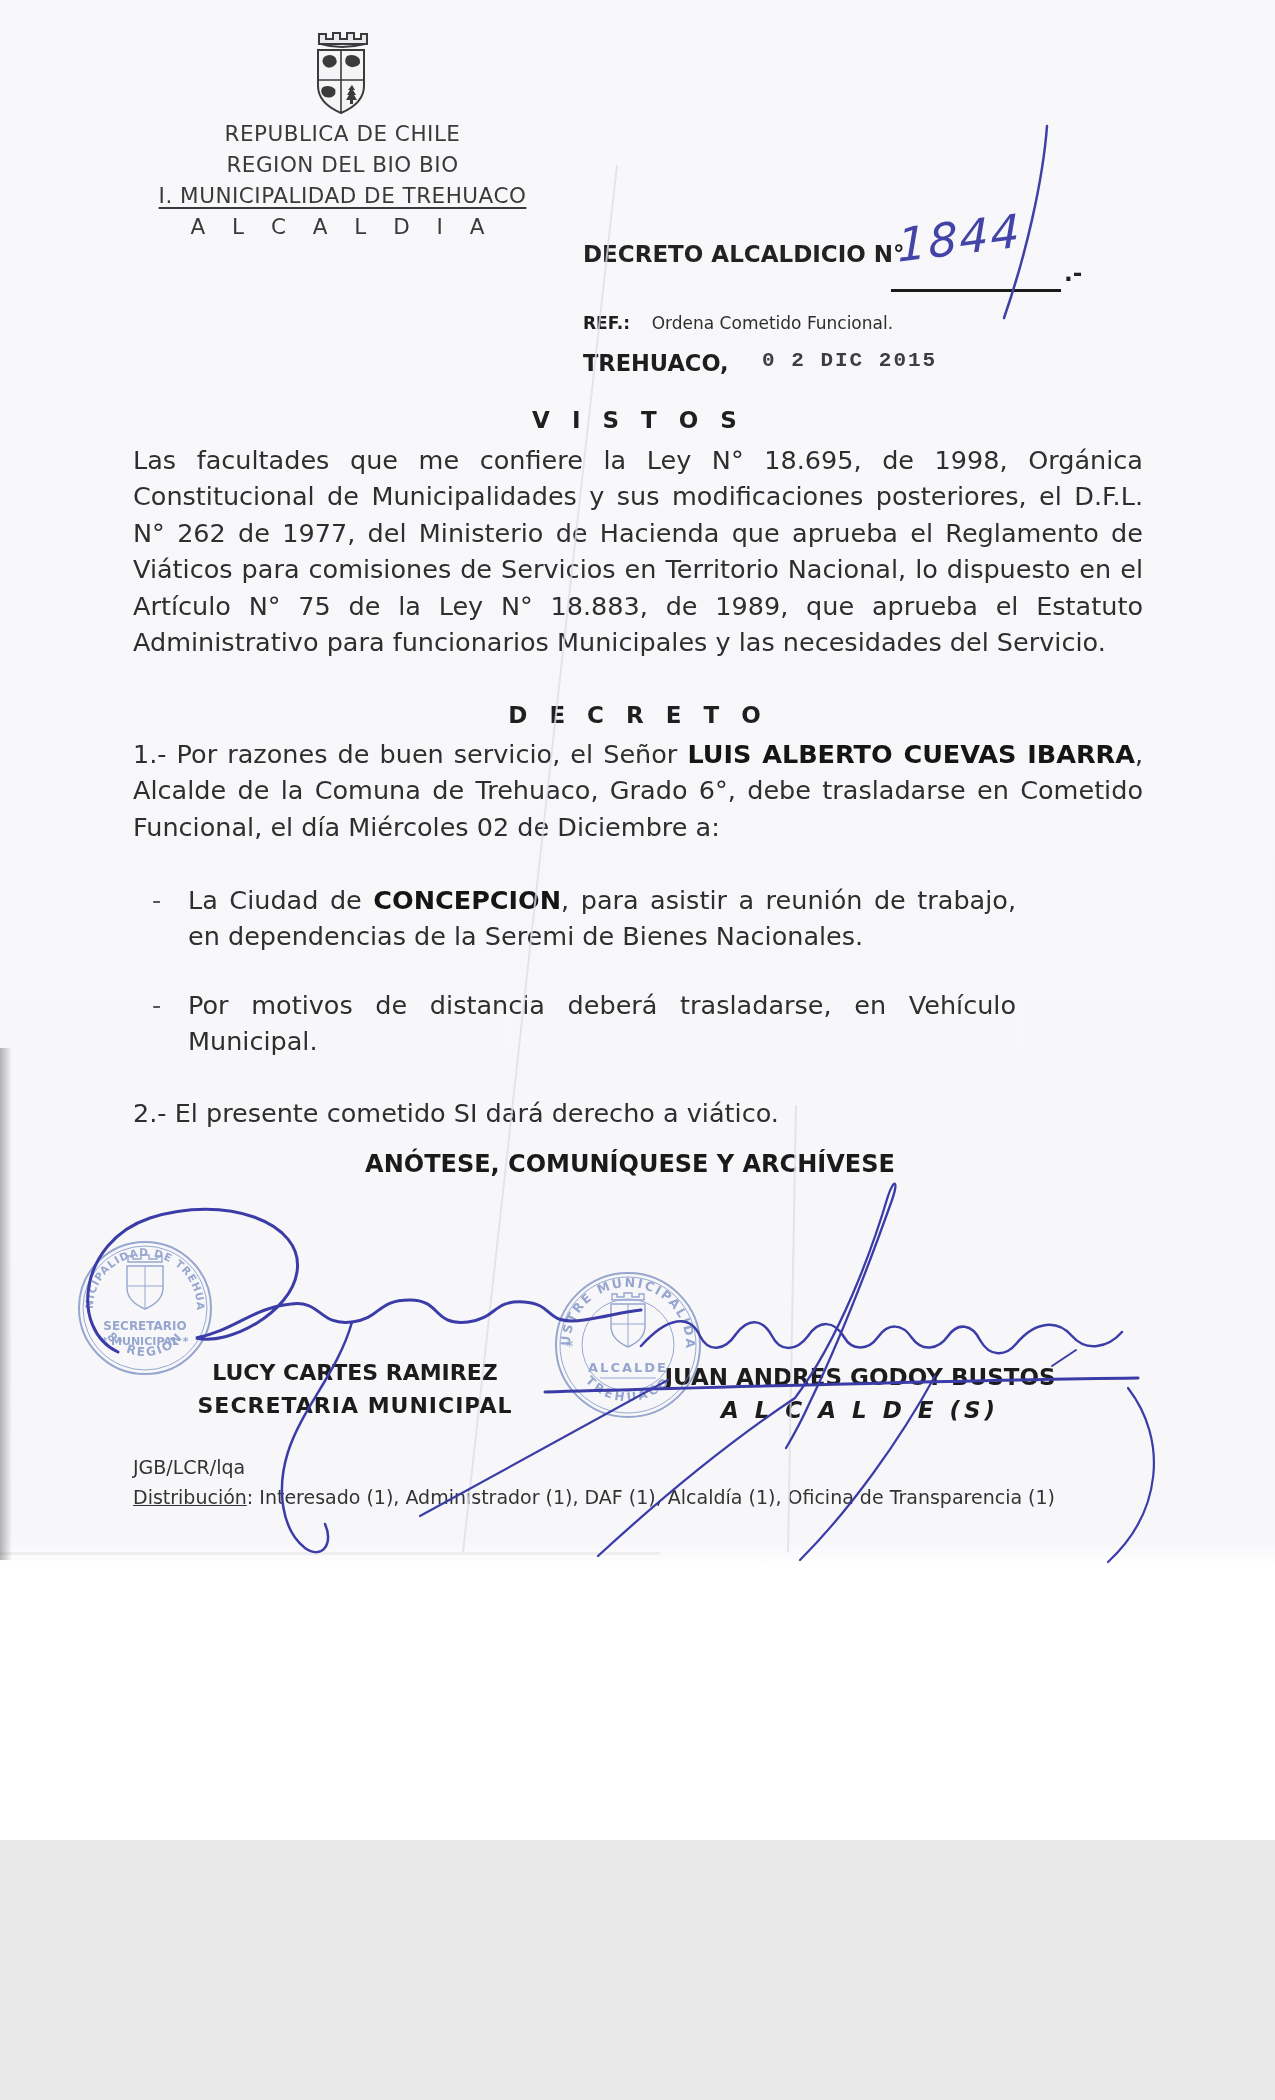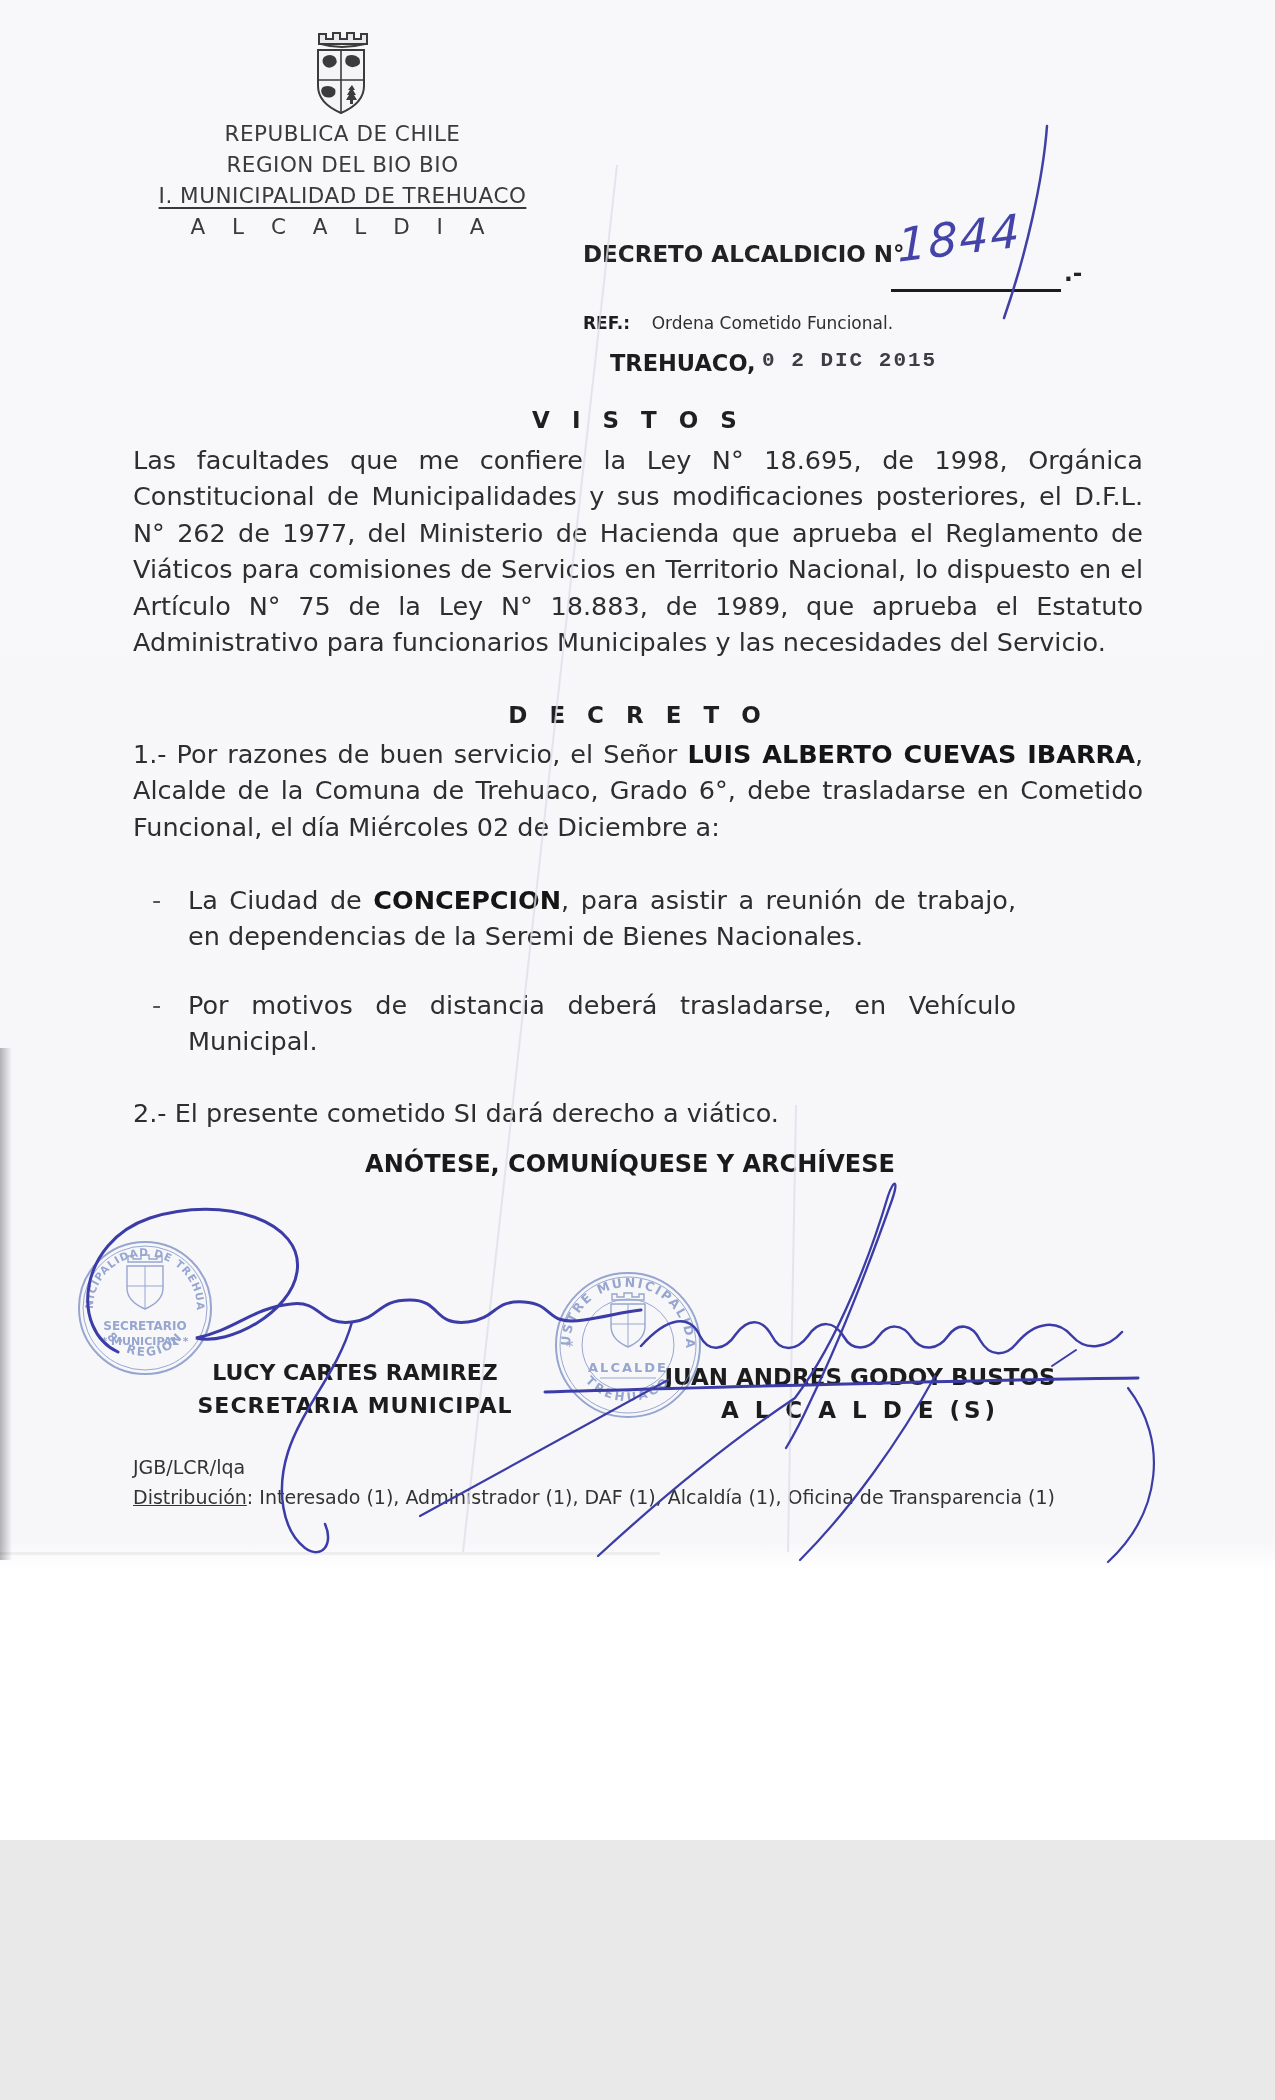--- a/index.html
+++ b/index.html
@@ -13,41 +13,41 @@
   .hdr{left:115px;top:118px;width:455px;text-align:center;font-size:21.5px;line-height:31px;color:#3a3a3a;letter-spacing:.5px;}
   .hdr .muni{text-decoration:underline;text-underline-offset:4px;}
   .hdr .office{letter-spacing:10px;}
   
   .decree-label{left:583px;top:241px;font-size:23px;font-weight:bold;color:#222;}
   .decree-number{left:897px;top:211px;font-size:46px;font-style:italic;color:#4343a8;transform:rotate(-7deg) skewX(-6deg);letter-spacing:2px;}
   .decree-underline{left:891px;top:289px;width:170px;border-top:3px solid #1c1c1c;}
   .decree-suffix{left:1064px;top:260px;font-size:23px;font-weight:bold;color:#222;}
   .ref-line{left:583px;top:304px;font-size:17px;color:#2e2e2e;margin-top:9px;}
   .ref-line b{color:#1d1d1d;}
-  .place-line{left:583px;top:350px;font-size:22.5px;font-weight:bold;color:#1d1d1d;margin-left:27px;}
+  .place-line{left:583px;top:350px;font-size:22.5px;font-weight:bold;color:#1d1d1d;}
   .date-stamp{left:762px;top:349px;font-family:"Liberation Mono",monospace;font-weight:bold;font-size:21px;letter-spacing:2px;color:#3d3d42;}
   
   .sec-title{left:133px;width:1010px;text-align:center;font-size:23px;font-weight:bold;letter-spacing:7px;color:#1f1f1f;}
   .vistos-title{top:407px;}
   .para{left:133px;width:1010px;font-size:25.5px;line-height:36.4px;text-align:justify;color:#2e2e2e;}
   .vistos-body{top:442px;}
   .decreto-title{top:702px;}
   .item1{top:736px;}
   .para b,.bullets b{color:#151515;}
   .bullets{left:188px;top:882px;width:828px;font-size:25.5px;line-height:36.4px;text-align:justify;}
   .bullet{position:relative;margin-bottom:32px;}
   .bullet .dash{position:absolute;left:-36px;top:0;color:#555;}
   .item2{left:133px;top:1098px;font-size:25.5px;}
   .closing{left:170px;top:1150px;width:920px;text-align:center;font-size:24px;font-weight:bold;color:#1a1a1a;}
   
   .sig{text-align:center;font-weight:bold;color:#1c1c1c;}
   .sig-left{left:180px;top:1356px;width:350px;font-size:22px;line-height:33px;}
   .sig-right{left:640px;top:1361px;width:440px;font-size:23px;line-height:33px;}
   .sig .t2{letter-spacing:1px;}
-  .sig-right .t2{letter-spacing:4px;}
+  .sig-right .t2{letter-spacing:4px;font-style:italic;}
   
   .footer{left:133px;top:1452px;font-size:19px;line-height:30px;color:#333;}
   .footer .ulbl{text-decoration:underline;}
   
   .edge-shadow{left:0;top:1048px;width:12px;height:512px;background:linear-gradient(90deg,rgba(120,120,125,.55),rgba(120,120,125,0));}
   .page-fold{left:0;top:1552px;width:660px;height:3px;background:rgba(0,0,0,.05);}
   svg.overlay{position:absolute;left:0;top:0;pointer-events:none;}
 </style>
 </head>
 <body>

